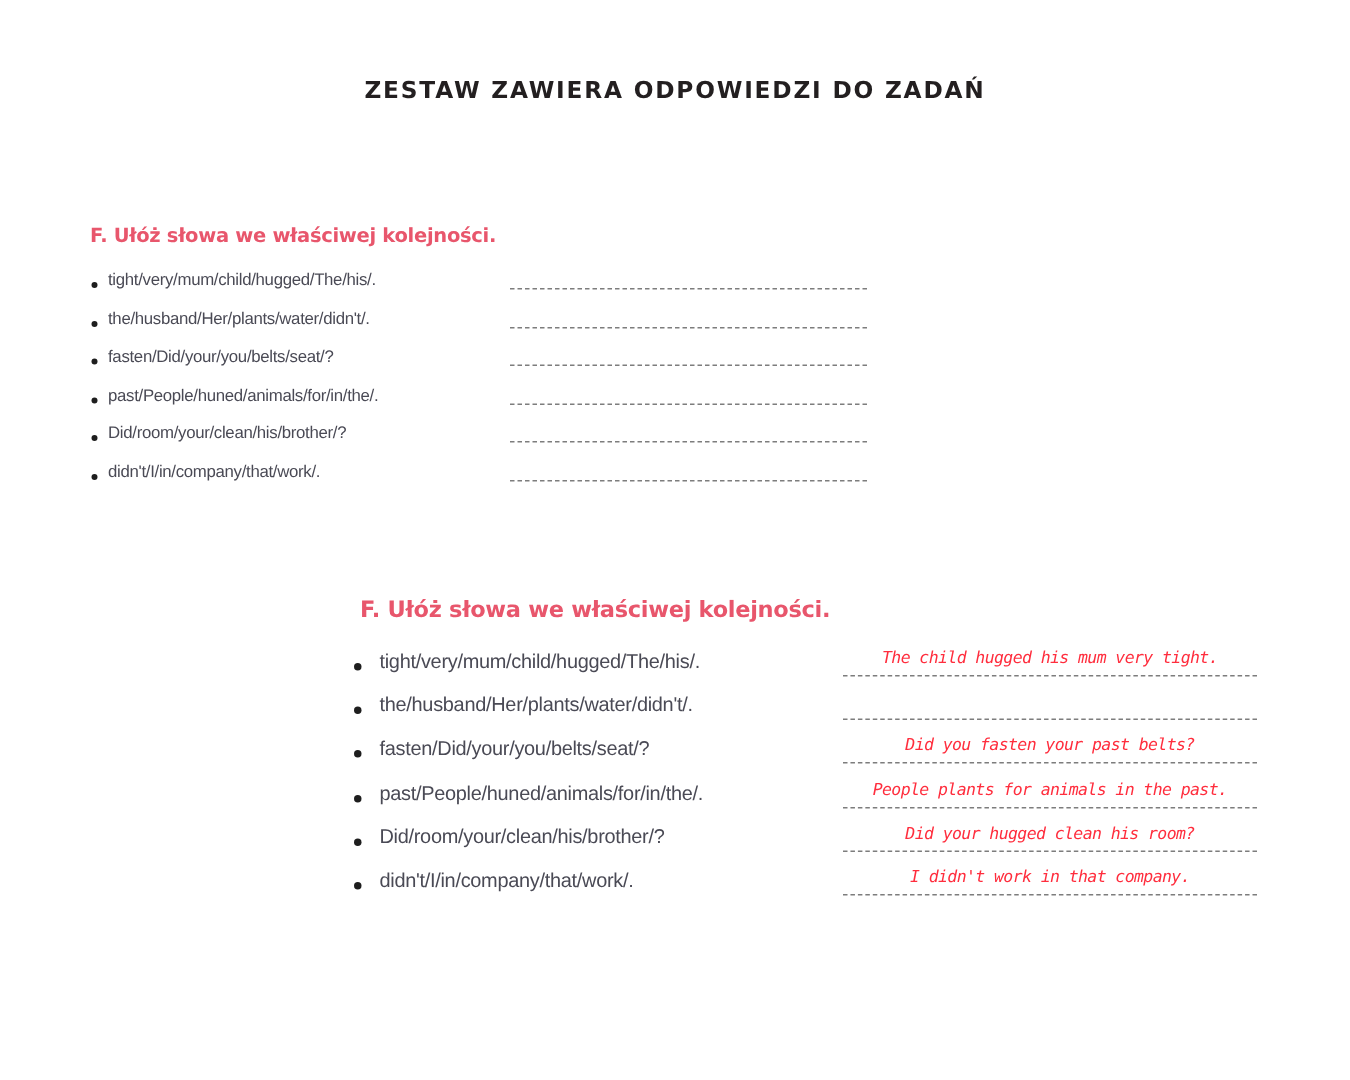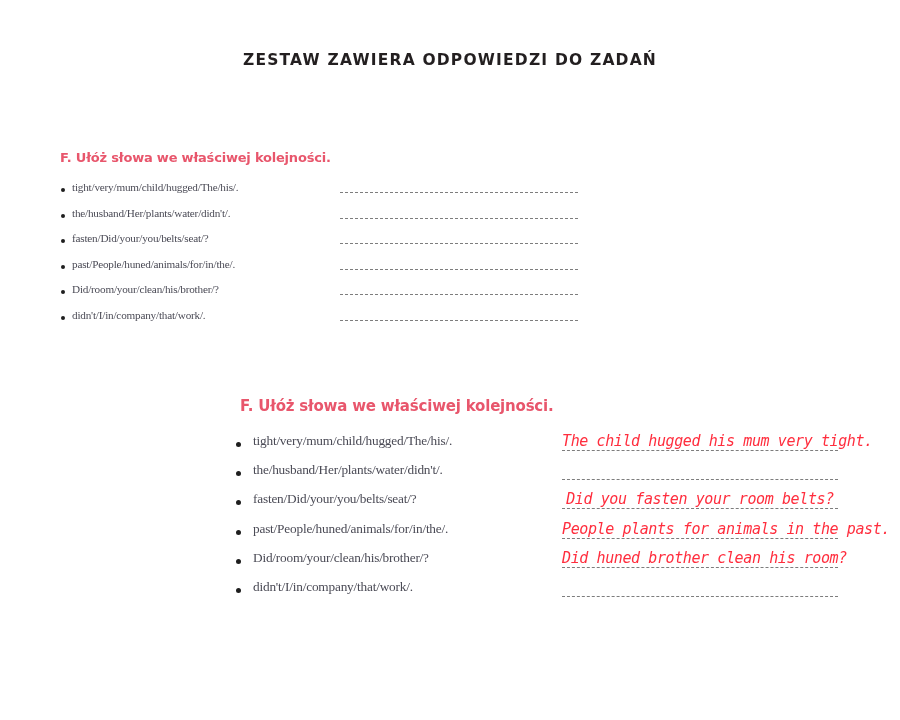--- a/index.html
+++ b/index.html
@@ -45,21 +45,21 @@
       white-space: nowrap;
     }
     .bullet {
       position: absolute;
       border-radius: 50%;
       background: #1e1e1e;
     }
     .prompt {
       position: absolute;
       color: #4a4a55;
-      font-family: Liberation Serif, serif;
+      font-family: Liberation Sans, sans-serif;
     }
     .blank {
       position: absolute;
       border-bottom: 1.5px dashed #7d7d7d;
     }
     .answer {
       position: absolute;
       color: #ff2d3d;
       font-family: "DejaVu Sans Mono", monospace;
       text-align: center;
@@ -77,21 +77,21 @@
     #ex1 .blank { left: 280px; width: 238px; top: 14px; }
 
     
     #ex2 { left: 240px; top: 397px; width: 610px; height: 210px; }
     #ex2 .ex-heading { position: absolute; left: 0; top: 0; font-size: 15px; letter-spacing: -0.2px; }
     #ex2 .ex-list { position: absolute; left: 0; top: 33px; width: 610px; }
     #ex2 .ex-item { height: 29.2px; }
     #ex2 .bullet { width: 5px; height: 5px; left: -4px; top: 12px; }
     #ex2 .prompt { left: 13px; top: 3px; font-size: 13.3px; letter-spacing: -0.2px; }
     #ex2 .blank { left: 322px; width: 276px; top: 20px; }
-    #ex2 .answer { left: 322px; width: 276px; top: 2px; font-size: 15px; letter-spacing: -0.4px; }
+    #ex2 .answer { left: 322px; width: 276px; top: 2px; font-size: 11px; letter-spacing: -0.4px; }
   </style>
 </head>
 <body>
 
 <div class="page-title">ZESTAW ZAWIERA ODPOWIEDZI DO ZADAŃ</div>
 
 <section class="exercise" id="ex1">
   <div class="ex-heading">F. Ułóż słowa we właściwej kolejności.</div>
   <ul class="ex-list">
     <li class="ex-item">
@@ -138,33 +138,34 @@
     </li>
     <li class="ex-item">
       <span class="bullet"></span>
       <span class="prompt">the/husband/Her/plants/water/didn't/.</span>
       <span class="blank"></span>
     </li>
     <li class="ex-item">
       <span class="bullet"></span>
       <span class="prompt">fasten/Did/your/you/belts/seat/?</span>
       <span class="blank"></span>
-      <span class="answer">Did you fasten your room belts?</span>
+      <span class="answer">Did you fasten your past belts?</span>
     </li>
     <li class="ex-item">
       <span class="bullet"></span>
       <span class="prompt">past/People/huned/animals/for/in/the/.</span>
       <span class="blank"></span>
       <span class="answer">People plants for animals in the past.</span>
     </li>
     <li class="ex-item">
       <span class="bullet"></span>
       <span class="prompt">Did/room/your/clean/his/brother/?</span>
       <span class="blank"></span>
-      <span class="answer">Did huned brother clean his room?</span>
+      <span class="answer">Did your hugged clean his room?</span>
     </li>
     <li class="ex-item">
       <span class="bullet"></span>
       <span class="prompt">didn't/I/in/company/that/work/.</span>
       <span class="blank"></span>
+      <span class="answer">I didn't work in that company.</span>
     </li>
   </ul>
 </section>
 
 </body></html>

